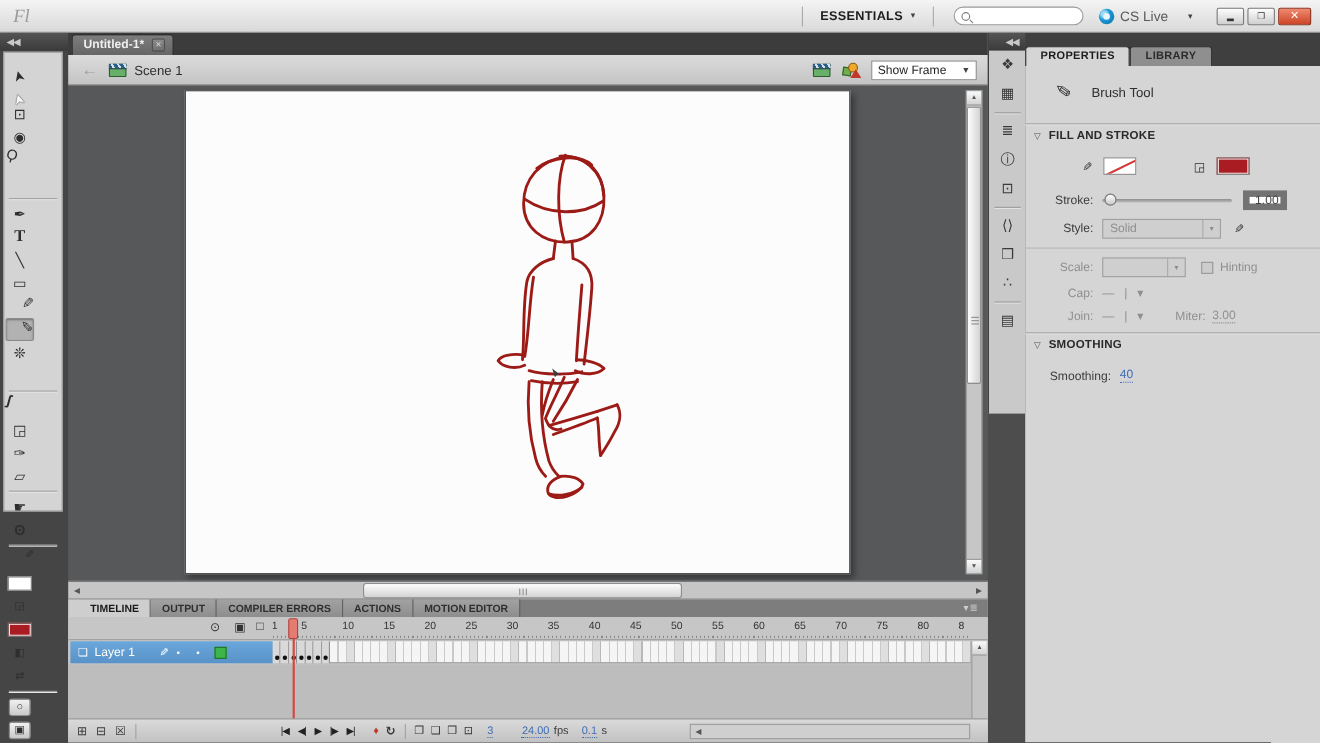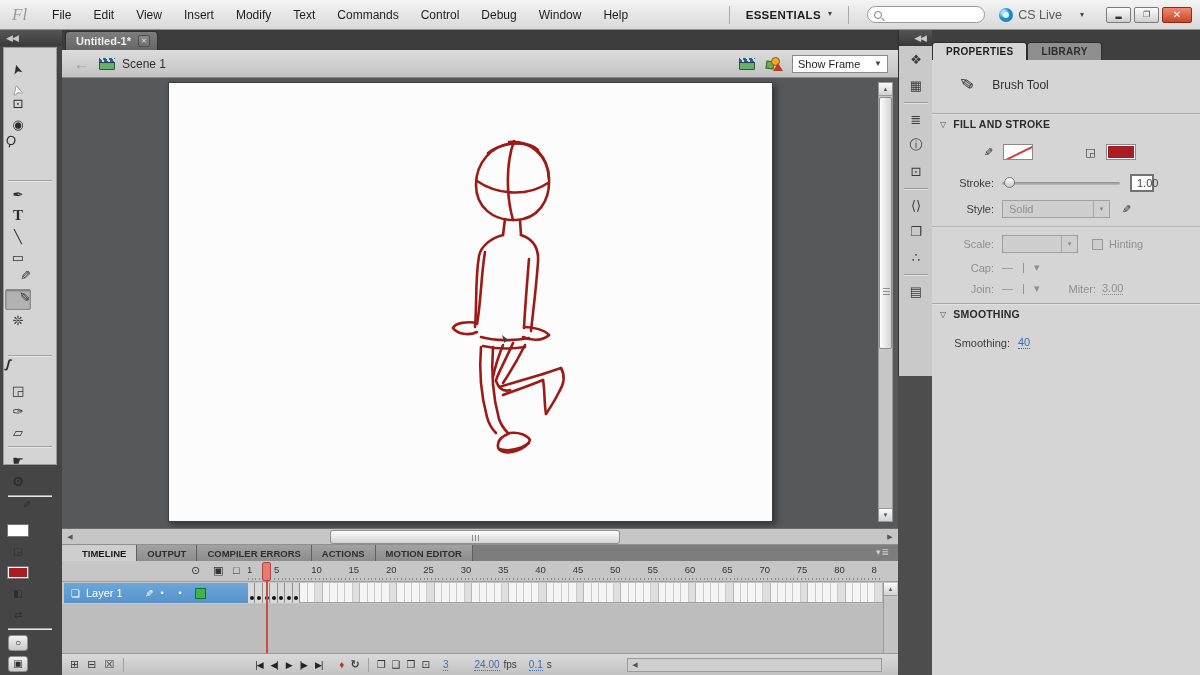--- a/index.html
+++ b/index.html
@@ -157,21 +157,21 @@
   .prop-swatch { width:30px; height:16px; border:1px solid #8a8a8a; box-shadow:0 0 0 1px #fff inset; position:relative; }
   .prop-swatch.none { background:#fff; overflow:hidden; }
   .prop-swatch.none:after { content:""; position:absolute; left:-4px; top:7px; width:40px; height:1.6px;
     background:#d23b3b; transform:rotate(-26deg); }
   .prop-swatch.fill { background:#a91d22; }
   #fill-group { margin-left:42px; display:flex; align-items:center; gap:10px; }
   .slider-track { width:118px; height:3px; background:linear-gradient(#8e8e8e,#bdbdbd); border-radius:2px;
     position:relative; }
   .slider-thumb { position:absolute; left:2px; top:-5px; width:11px; height:11px; border-radius:50%;
     background:linear-gradient(#fefefe,#c8c8c8); border:1px solid #777; }
-  .num-input { width:24px; height:18px; background:#fff; border:2px solid #737373; font-size:11px; color:#444;
+  .num-input { width:40px; height:18px; background:#fff; border:6px solid #737373; font-size:11px; color:#444;
     display:flex; align-items:center; padding-left:5px; margin-left:10px; }
   .dropdown { height:18px; background:#cfcfcf; border:1px solid #a0a0a0; display:flex; align-items:center;
     color:#8f8f8f; font-size:11px; padding-left:6px; position:relative; }
   .dropdown .dd-btn { margin-left:auto; border-left:1px solid #a8a8a8; height:100%; width:16px; display:flex;
     align-items:center; justify-content:center; font-size:7px; color:#8a8a8a; }
   .checkbox { width:11px; height:11px; border:1px solid #979797; background:#cdcdcd; margin:0 6px 0 14px; }
   .cap-glyph { color:#8f8f8f; letter-spacing:3px; font-size:11px; }
   .link-dim { color:#8f8f8f; border-bottom:1px dotted #8f8f8f; margin-left:6px; }
   .link-blue { color:#3f6db5; border-bottom:1px dotted #3f6db5; }
 
@@ -226,34 +226,20 @@
     border:1px solid #9b9b9b; }
   #tlb-hscroll .h-arrow { top:0; height:12px; }
 
   svg path { vector-effect:non-scaling-stroke; }
 </style>
 </head>
 <body>
 
 <div id="menubar">
   <span id="fl-logo">Fl</span>
-  <div style="display:flex">
-
-  <span class="menu-item">File</span>
-      <span class="menu-item">Edit</span>
-      <span class="menu-item">View</span>
-      <span class="menu-item">Insert</span>
-      <span class="menu-item">Modify</span>
-      <span class="menu-item">Text</span>
-      <span class="menu-item">Commands</span>
-      <span class="menu-item">Control</span>
-      <span class="menu-item">Debug</span>
-      <span class="menu-item">Window</span>
-      <span class="menu-item">Help</span>
-    </div>
   <div id="mb-right">
     <div class="mb-sep"></div>
     <div id="workspace-switcher">
       <span>ESSENTIALS</span>
       <span class="dd-arrow">▾</span>
     </div>
     <div class="mb-sep"></div>
     <div id="search-box">
       <span class="mag-icon"></span>
       <input placeholder="" style="">

